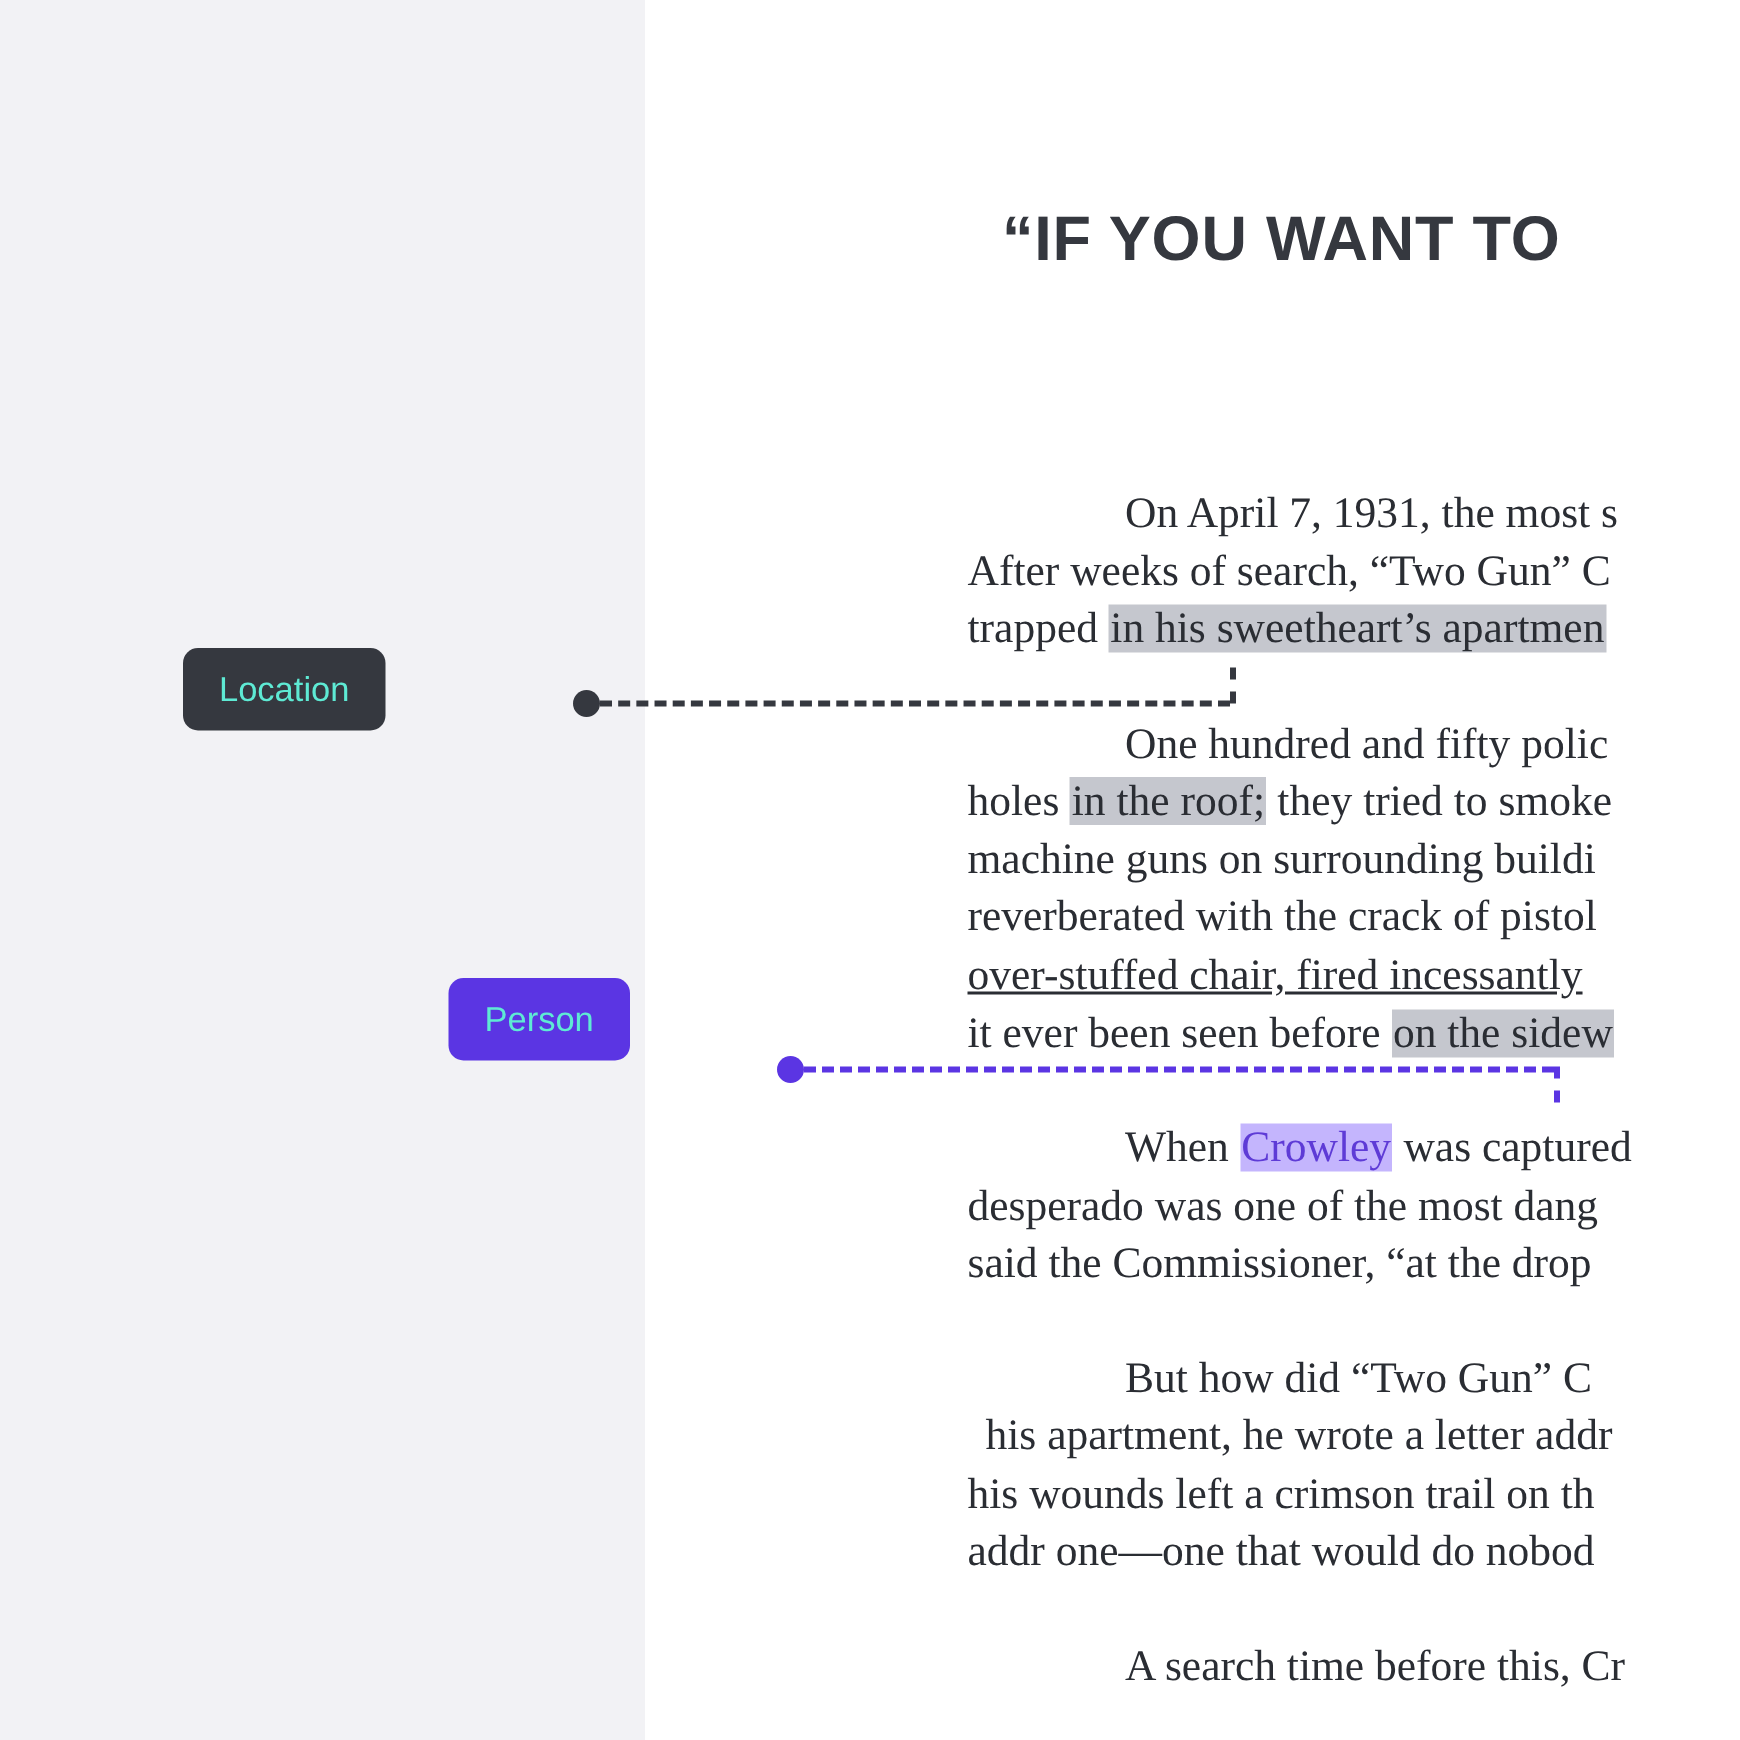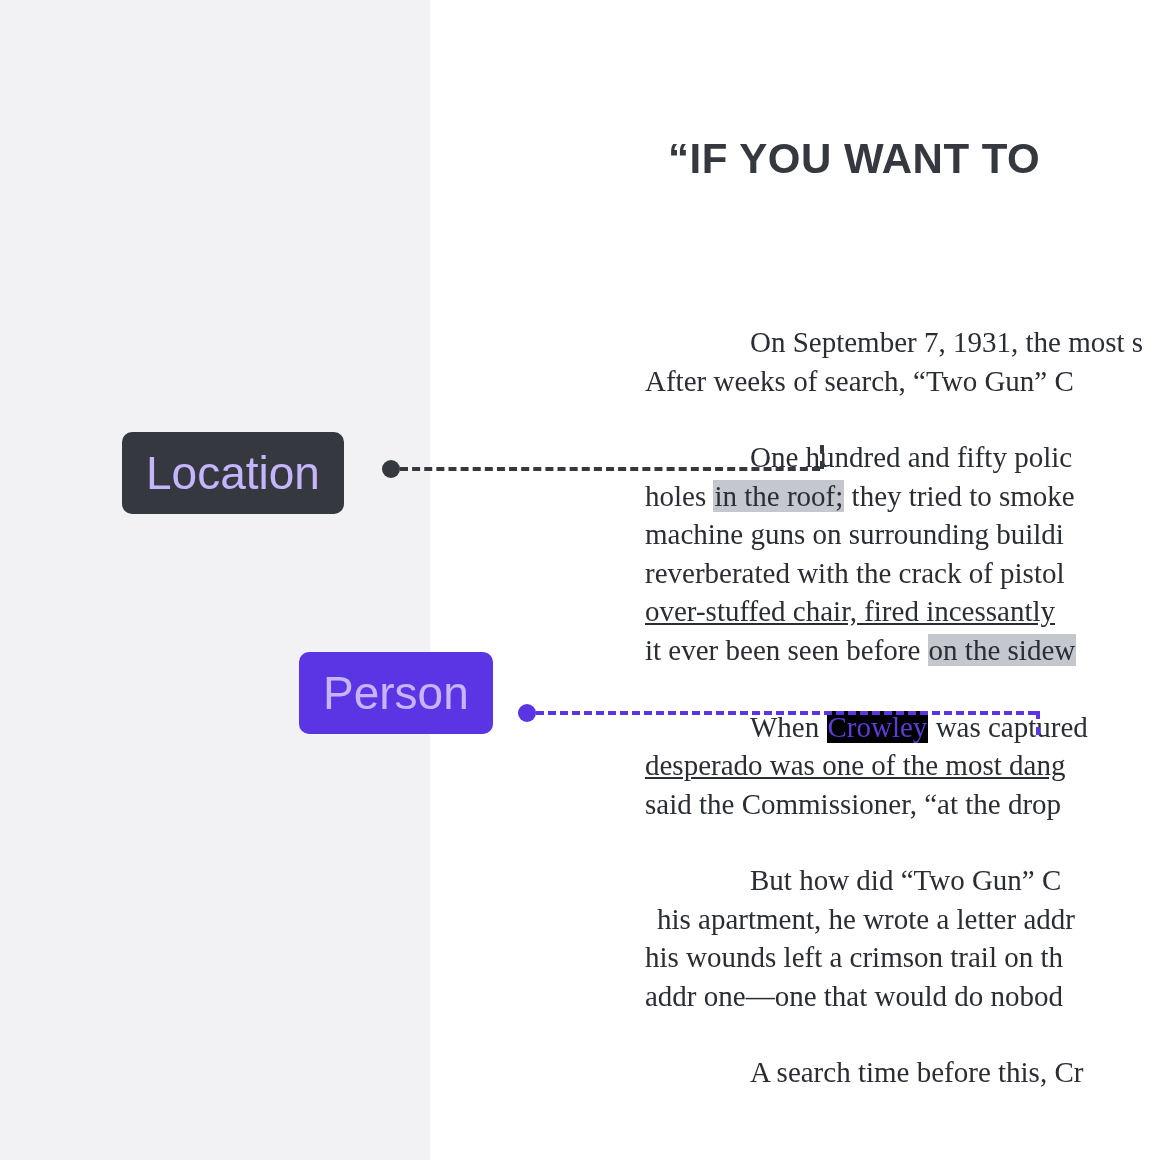--- a/index.html
+++ b/index.html
@@ -47,30 +47,30 @@
     }
     .para.last {
       margin-bottom: 0;
     }
     .hl-gray {
       background-color: #c5c7ce;
       color: #2a2d33;
       padding: 0 1px;
     }
     .hl-person {
-      background-color: #000000;
+      background-color: #c4b5fd;
       color: #5e3bd6;
       padding: 0 1px;
     }
     .tag {
       position: absolute;
       font-family: -apple-system, BlinkMacSystemFont, 'Segoe UI', Helvetica, Arial, sans-serif;
-      font-size: 46px;
+      font-size: 23px;
       font-weight: 400;
-      color: #c4b5fd;
+      color: #5eead4;
       border-radius: 10px;
       padding: 14px 24px;
       white-space: nowrap;
     }
     .tag-location {
       background: #35383f;
       left: 122px;
       top: 432px;
     }
     .tag-person {
@@ -128,40 +128,43 @@
     }
   </style>
 </head>
 <body>
 
 <div class="document-panel">
   <div class="doc-title">“IF YOU WANT TO</div>
   <div class="doc-body">
 
     <div class="para">
-      <span>On September 7, 1931, the most s</span><br>
+      <span>On April 7, 1931, the most s</span><br>
       <span style="display:inline-block; text-indent:0;">After weeks of search, “Two Gun” C</span><br>
+      <span style="display:inline-block; text-indent:0;">
+        <span>trapped </span><span class="hl-gray">in his sweetheart’s apartmen</span>
+      </span>
     </div>
 
     <div class="para">
       <span>One hundred and fifty polic</span><br>
       <span style="display:inline-block; text-indent:0;">
         <span>holes </span><span class="hl-gray">in the roof;</span><span> they tried to smoke</span>
       </span><br>
       <span style="display:inline-block; text-indent:0;">machine guns on surrounding buildi</span><br>
       <span style="display:inline-block; text-indent:0;">reverberated with the crack of pistol</span><br>
       <span style="display:inline-block; text-indent:0;text-decoration:underline;">over-stuffed chair, fired incessantly </span><br>
       <span style="display:inline-block; text-indent:0;">
         <span>it ever been seen before </span><span class="hl-gray">on the sidew</span>
       </span>
     </div>
 
     <div class="para">
       <span>When </span><span class="hl-person">Crowley</span><span> was captured</span><br>
-      <span style="display:inline-block; text-indent:0;text-decoration:underline;">desperado was one of the most dang</span><br>
+      <span style="display:inline-block; text-indent:0;">desperado was one of the most dang</span><br>
       <span style="display:inline-block; text-indent:0;text-align:center;">said the Commissioner, “at the drop</span>
     </div>
 
     <div class="para">
       <span>But how did “Two Gun” C</span><br>
       <span style="display:inline-block; text-indent:0;margin-left:12px;">his apartment, he wrote a letter addr</span><br>
       <span style="display:inline-block; text-indent:0;">his wounds left a crimson trail on th</span><br>
       <span style="display:inline-block; text-indent:0;">addr one—one that would do nobod</span>
     </div>
 

